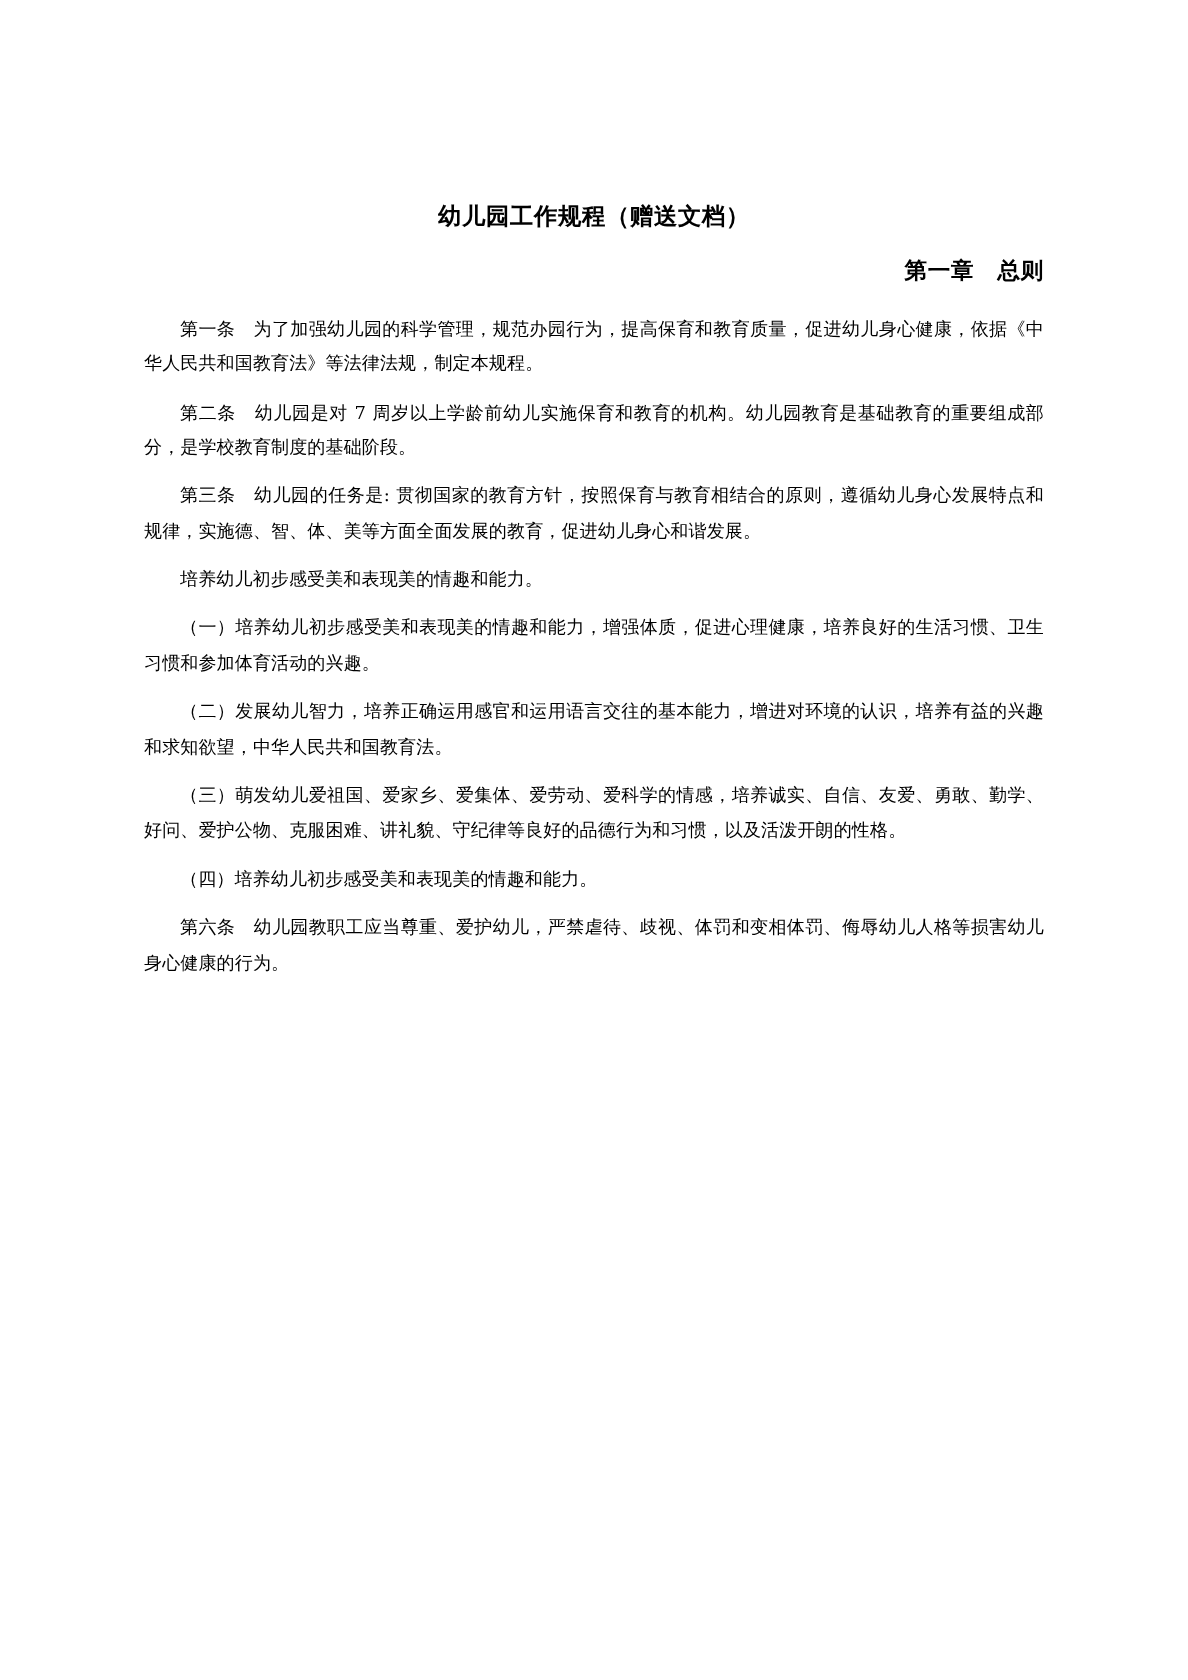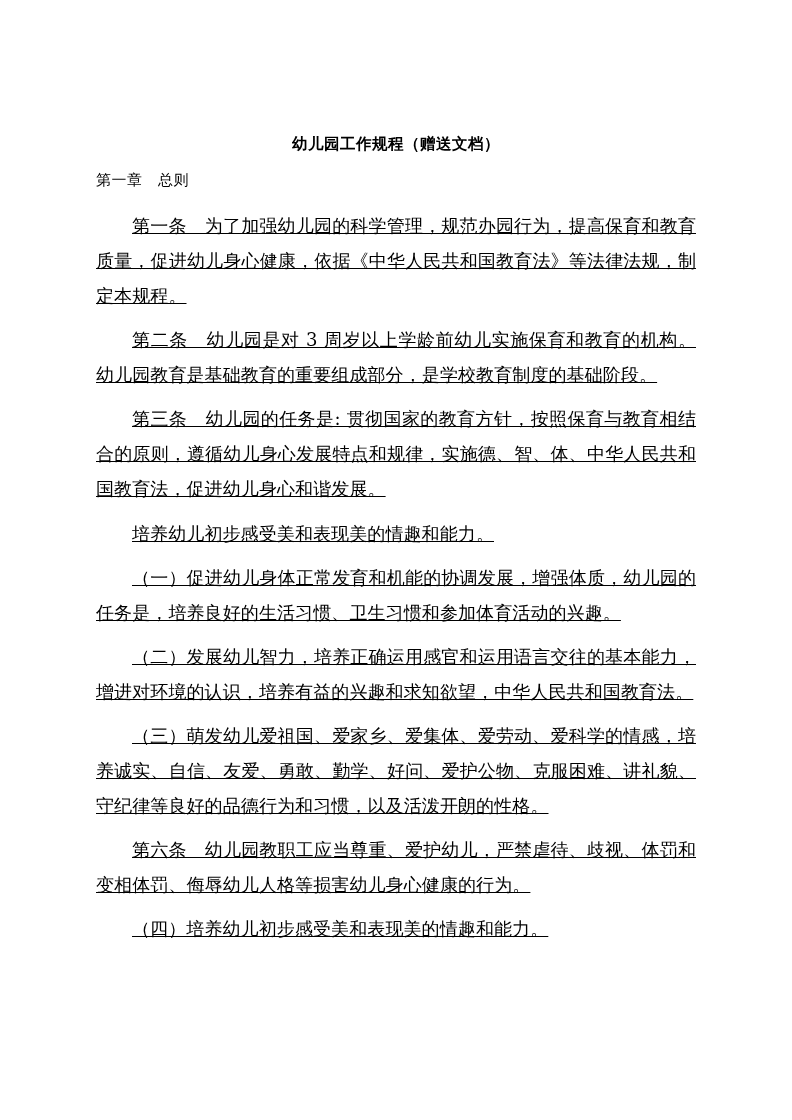--- a/index.html
+++ b/index.html
@@ -23,50 +23,49 @@
   }
   .doc-title {
     text-align: center;
     font-size: 15.5px;
     font-weight: bold;
     letter-spacing: 0.5px;
     margin: 0 0 14px 0;
     line-height: 1.5;
   }
   .chapter-title {
-    text-align: left;
+    text-align: right;
     font-size: 15px;
-    font-weight: normal;
+    font-weight: bold;
     letter-spacing: 0.5px;
     margin: 0 0 16px 0;
     line-height: 1.5;
   }
   .para {
-    font-size: 18px;
+    font-size: 12px;
     line-height: 1.95;
     text-align: justify;
     text-justify: inter-ideograph;
     margin: 0 0 9px 0;
     text-indent: 2em;
     letter-spacing: 0.1px;
-    text-decoration: underline;
   }
 </style>
 </head>
 <body>
 
 <div class="page">
 
   <h1 class="doc-title">幼儿园工作规程（赠送文档）</h1>
 
   <h2 class="chapter-title">第一章　总则</h2>
 
   <p class="para">第一条　为了加强幼儿园的科学管理，规范办园行为，提高保育和教育质量，促进幼儿身心健康，依据《中华人民共和国教育法》等法律法规，制定本规程。</p>
-  <p class="para">第二条　幼儿园是对 3 周岁以上学龄前幼儿实施保育和教育的机构。幼儿园教育是基础教育的重要组成部分，是学校教育制度的基础阶段。</p>
-  <p class="para">第三条　幼儿园的任务是: 贯彻国家的教育方针，按照保育与教育相结合的原则，遵循幼儿身心发展特点和规律，实施德、智、体、中华人民共和国教育法，促进幼儿身心和谐发展。</p>
+  <p class="para">第二条　幼儿园是对 7 周岁以上学龄前幼儿实施保育和教育的机构。幼儿园教育是基础教育的重要组成部分，是学校教育制度的基础阶段。</p>
+  <p class="para">第三条　幼儿园的任务是: 贯彻国家的教育方针，按照保育与教育相结合的原则，遵循幼儿身心发展特点和规律，实施德、智、体、美等方面全面发展的教育，促进幼儿身心和谐发展。</p>
   <p class="para">培养幼儿初步感受美和表现美的情趣和能力。</p>
-  <p class="para">（一）促进幼儿身体正常发育和机能的协调发展，增强体质，幼儿园的任务是，培养良好的生活习惯、卫生习惯和参加体育活动的兴趣。</p>
+  <p class="para">（一）培养幼儿初步感受美和表现美的情趣和能力，增强体质，促进心理健康，培养良好的生活习惯、卫生习惯和参加体育活动的兴趣。</p>
   <p class="para">（二）发展幼儿智力，培养正确运用感官和运用语言交往的基本能力，增进对环境的认识，培养有益的兴趣和求知欲望，中华人民共和国教育法。</p>
   <p class="para">（三）萌发幼儿爱祖国、爱家乡、爱集体、爱劳动、爱科学的情感，培养诚实、自信、友爱、勇敢、勤学、好问、爱护公物、克服困难、讲礼貌、守纪律等良好的品德行为和习惯，以及活泼开朗的性格。</p>
+  <p class="para">（四）培养幼儿初步感受美和表现美的情趣和能力。</p>
   <p class="para">第六条　幼儿园教职工应当尊重、爱护幼儿，严禁虐待、歧视、体罚和变相体罚、侮辱幼儿人格等损害幼儿身心健康的行为。</p>
-  <p class="para">（四）培养幼儿初步感受美和表现美的情趣和能力。</p>
 
 </div>
 
 </body></html>

